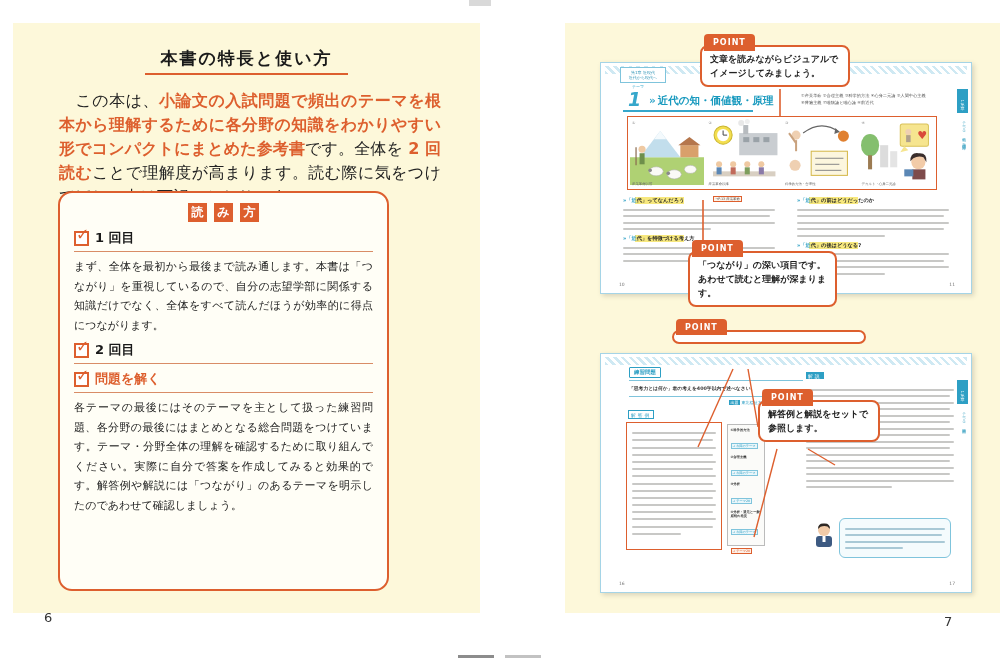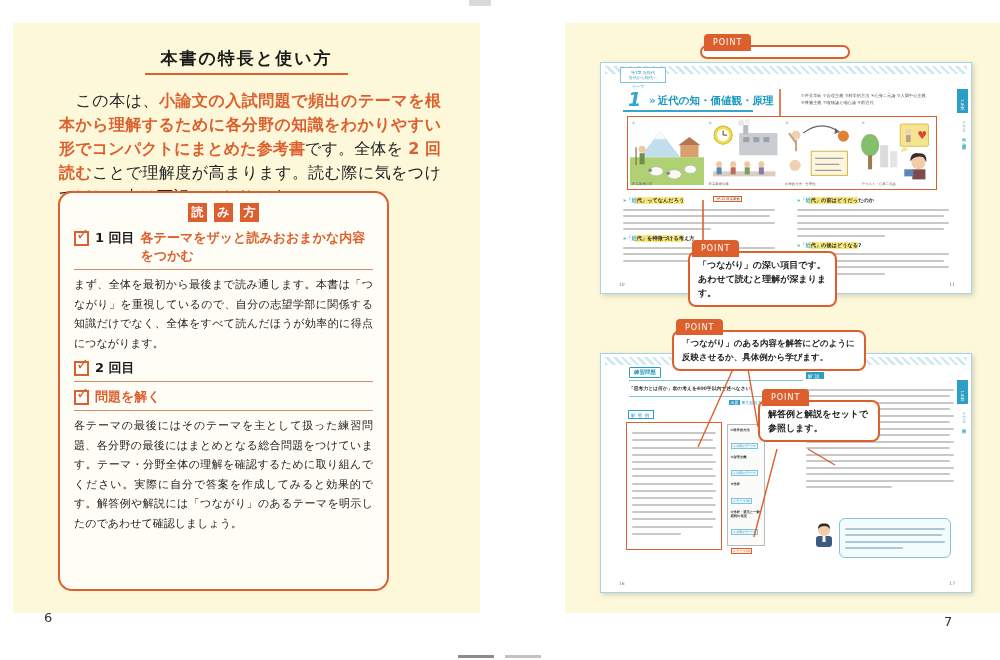--- a/index.html
+++ b/index.html
@@ -118,21 +118,21 @@
   .exp-lines { position:absolute; left:205px; top:30px; width:148px; }
   .teacher { position:absolute; left:212px; top:168px; }
   .bubble { position:absolute; left:238px; top:164px; width:112px; height:40px;
             border:1px solid #7FC4DC; background:#F4FBFD; border-radius:6px; padding:4px 5px; }
   .bubble .tl { margin:4.5px 0; background:#A9C9D6; }
 
   
   .point { position:absolute; background:#fff; border:2px solid #DD5F2E; border-radius:8px;
            padding:5px 8px; font-size:9px; line-height:14px; font-weight:bold; color:#222; z-index:5; }
   .point .tab { position:absolute; top:-13px; left:2px; background:#DD5F2E; color:#fff; font-size:8px;
-                font-weight:normal; padding:1.5px 9px 1px; border-radius:4px 4px 0 0; letter-spacing:1px; }
+                font-weight:bold; padding:1.5px 9px 1px; border-radius:4px 4px 0 0; letter-spacing:1px; }
   .point1 { left:135px; top:22px;  width:150px; }
   .point2 { left:123px; top:228px; width:149px; }
   .point3 { left:107px; top:307px; width:194px; font-size:8.5px; line-height:13.5px; }
   .point4 { left:193px; top:377px; width:122px; }
 </style>
 </head>
 <body>
 
 <div class="canvas">
   <div class="mark-top"></div>
@@ -151,21 +151,20 @@
         <span class="sq">み</span>
         <span class="sq">方</span>
       </div>
 
       <div class="sec">
         <div class="sec-head">
           <span class="chk">
               <span class="tick">✓</span>
             </span>
           <span class="badge">1 回目</span>
-          <span class="sec-title">各テーマをザッと読みおおまかな内容をつかむ</span>
         </div>
         <hr class="sec-rule">
         <div class="sec-body">まず、全体を最初から最後まで読み通します。本書は「つながり」を重視しているので、自分の志望学部に関係する知識だけでなく、全体をすべて読んだほうが効率的に得点につながります。</div>
       </div>
 
       <div class="sec">
         <div class="sec-head">
           <span class="chk">
               <span class="tick">✓</span>
             </span>
@@ -424,28 +423,28 @@
       <line x1="215" y1="66" x2="215" y2="93" stroke="#DD5F2E" stroke-width="1.6"></line>
       <line x1="138" y1="177" x2="138" y2="229" stroke="#DD5F2E" stroke-width="1.6"></line>
       <line x1="168" y1="346" x2="133" y2="424" stroke="#DD5F2E" stroke-width="1.4"></line>
       <line x1="183" y1="346" x2="193" y2="404" stroke="#DD5F2E" stroke-width="1.4"></line>
       <line x1="212" y1="426" x2="189" y2="514" stroke="#DD5F2E" stroke-width="1.4"></line>
       <line x1="243" y1="426" x2="270" y2="442" stroke="#DD5F2E" stroke-width="1.4"></line>
     </svg>
 
     <div class="point point1">
       <span class="tab">POINT</span>
+      <span>文章を読みながらビジュアルでイメージしてみましょう。</span>
     </div>
     <div class="point point2">
       <span class="tab">POINT</span>
       <span>「つながり」の深い項目です。あわせて読むと理解が深まります。</span>
     </div>
     <div class="point point3">
       <span class="tab">POINT</span>
-      <span>「つながり」のある内容を解答にどのように反映させるか、具体例から学びます。</span>
     </div>
     <div class="point point4">
       <span class="tab">POINT</span>
       <span>解答例と解説をセットで参照します。</span>
     </div>
   </div>
   <div class="pagenum pn-right">7</div>
 </div>
 
 </body></html>

